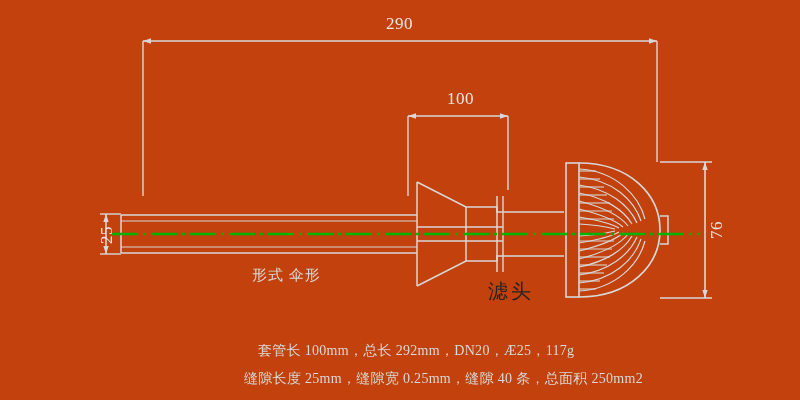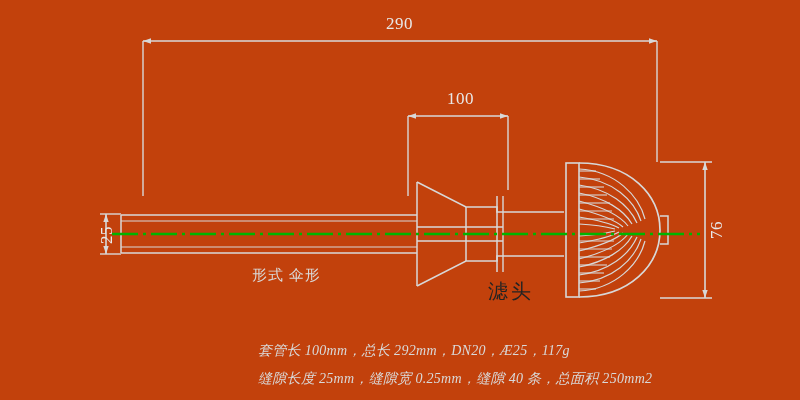--- a/index.html
+++ b/index.html
@@ -47,21 +47,20 @@
     white-space: nowrap;
     user-select: none;
   }
   .note-major {
     font-size: 15px;
     letter-spacing: 1px;
   }
   .note-minor {
     font-size: 14px;
     letter-spacing: 0.3px;
-    font-style: italic;
   }
   .watermark {
     position: absolute;
     color: #232323;
     font-family: "Liberation Serif", serif;
     font-size: 20px;
     letter-spacing: 3px;
     white-space: nowrap;
     user-select: none;
   }
@@ -191,15 +190,15 @@
 
   <div class="dim-text vert" style="left:706px; top:220px; width:22px; text-align:center;">76</div>
 
   <div class="watermark" style="left:470px; top:278px;margin-left:18px;">滤头</div>
 
   <div class="note-text note-major" style="left:252px; top:266px;">形式  伞形</div>
 
 
   <div class="note-text note-minor" style="left:258px; top:342px;">套管长 100mm，总长 292mm，DN20，Æ25，117g</div>
 
-  <div class="note-text note-minor" style="left:258px; top:370px;text-align:center;">缝隙长度 25mm，缝隙宽 0.25mm，缝隙 40 条，总面积 250mm2</div>
+  <div class="note-text note-minor" style="left:244px; top:370px;text-align:center;">缝隙长度 25mm，缝隙宽 0.25mm，缝隙 40 条，总面积 250mm2</div>
 
 </div>
 
 </body></html>

